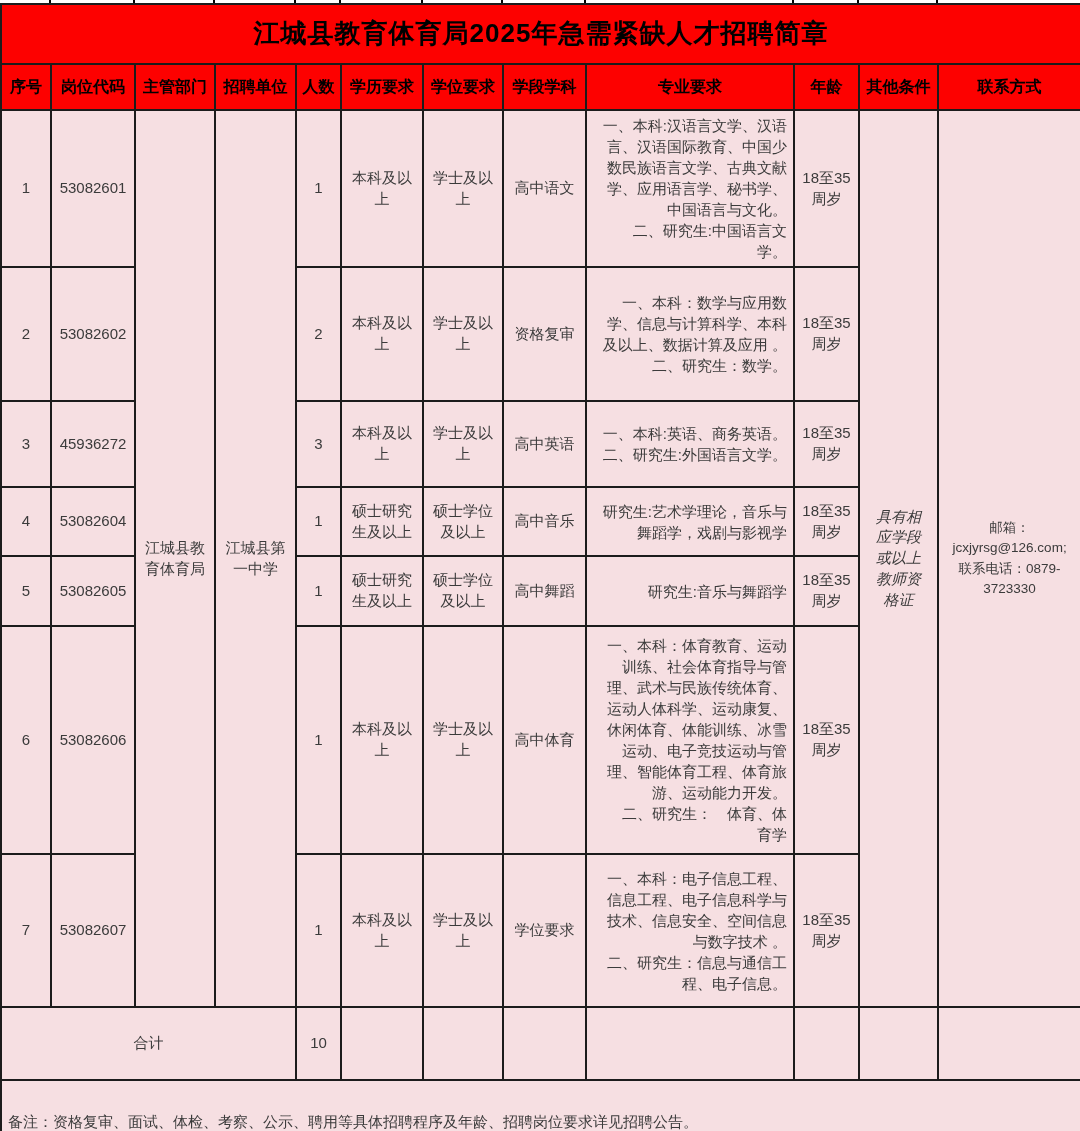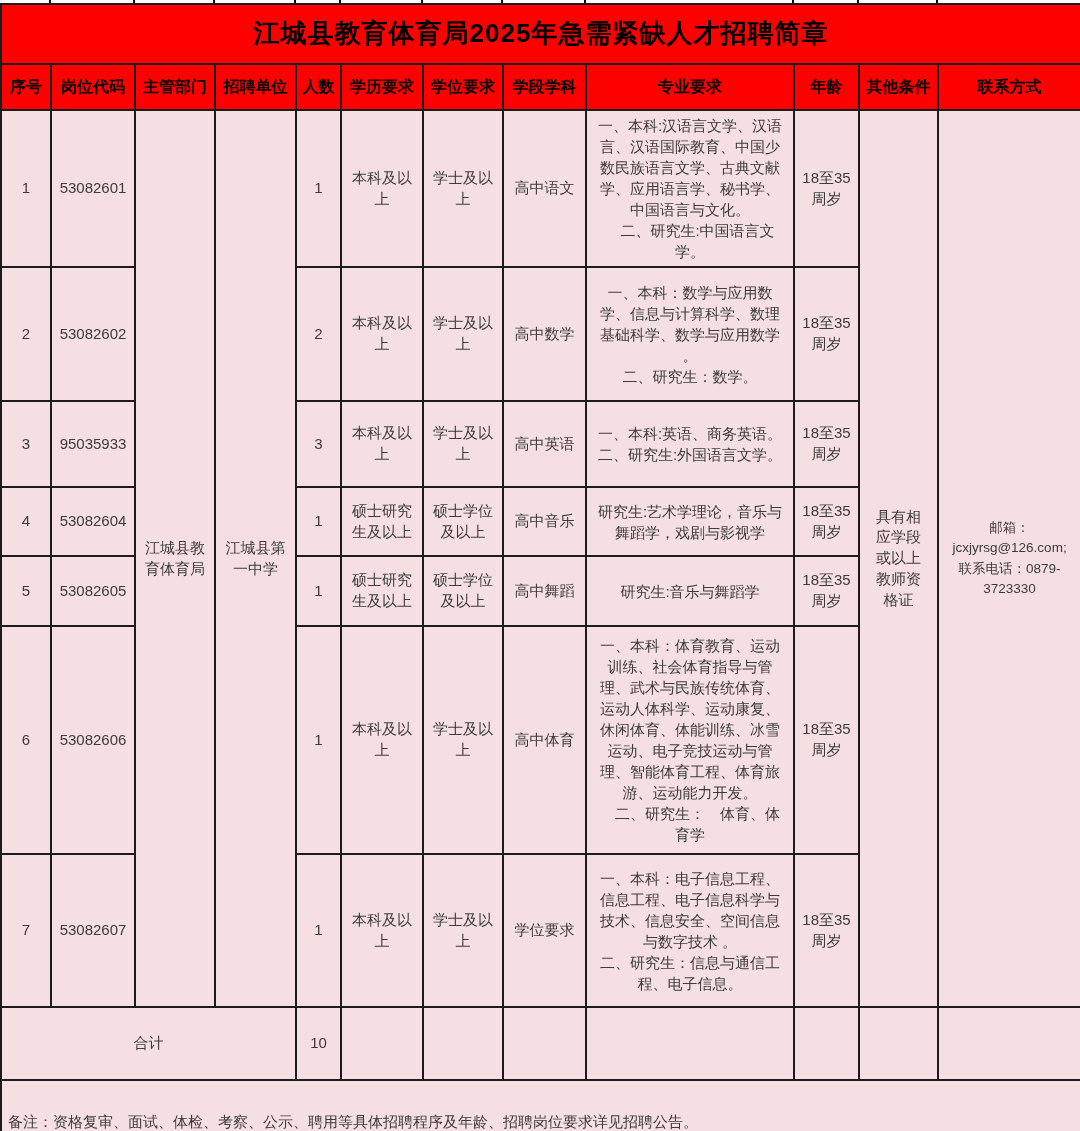--- a/index.html
+++ b/index.html
@@ -38,30 +38,30 @@
   tr.row-2 { height: 134px; }
   tr.row-3 { height: 86px; }
   tr.row-4 { height: 69px; }
   tr.row-5 { height: 70px; }
   tr.row-6 { height: 228px; }
   tr.row-7 { height: 153px; }
   tr.total-row { height: 73px; }
   tr.remark-row { height: 84px; }
 
   .major-cell {
-    text-align: center; white-space: pre-line;
+    text-align: right; white-space: pre-line;
     padding: 4px 6px; line-height: 21px; font-size: 15px;
   }
   .age-cell { padding: 8px 2px; }
   .contact-cell {
     white-space: pre-line; font-size: 13.5px; padding: 2px 2px; line-height: 1.5;
     overflow-wrap: anywhere;
     text-align: center;
   }
-  .other-cell { padding: 2px 9px; }
+  .other-cell { padding: 2px 9px; font-style: italic; }
   .remark-cell {
     text-align: left; padding: 4px 6px; font-size: 15px; color: #3b3b3b;
   }
   .num-cell { font-size: 15px; }
 </style>
 </head>
 <body>
 
 <div class="page">
   <div class="top-strip">
@@ -131,29 +131,29 @@
 jcxjyrsg@126.com;
 联系电话：0879-3723330</td>
     </tr>
 
     <tr class="row-2">
       <td class="num-cell">2</td>
       <td class="num-cell">53082602</td>
       <td class="num-cell">2</td>
       <td>本科及以上</td>
       <td>学士及以上</td>
-      <td>高中数学</td>
-      <td class="major-cell">一、本科：数学与应用数学、信息与计算科学、数理基础科学、数学与应用数学 。
+      <td>资格复审</td>
+      <td class="major-cell">一、本科：数学与应用数学、信息与计算科学、本科及以上、数据计算及应用 。
 二、研究生：数学。</td>
       <td class="age-cell">18至35周岁</td>
     </tr>
 
     <tr class="row-3">
       <td class="num-cell">3</td>
-      <td class="num-cell">95035933</td>
+      <td class="num-cell">45936272</td>
       <td class="num-cell">3</td>
       <td>本科及以上</td>
       <td>学士及以上</td>
       <td>高中英语</td>
       <td class="major-cell">一、本科:英语、商务英语。
 二、研究生:外国语言文学。</td>
       <td class="age-cell">18至35周岁</td>
     </tr>
 
     <tr class="row-4">

